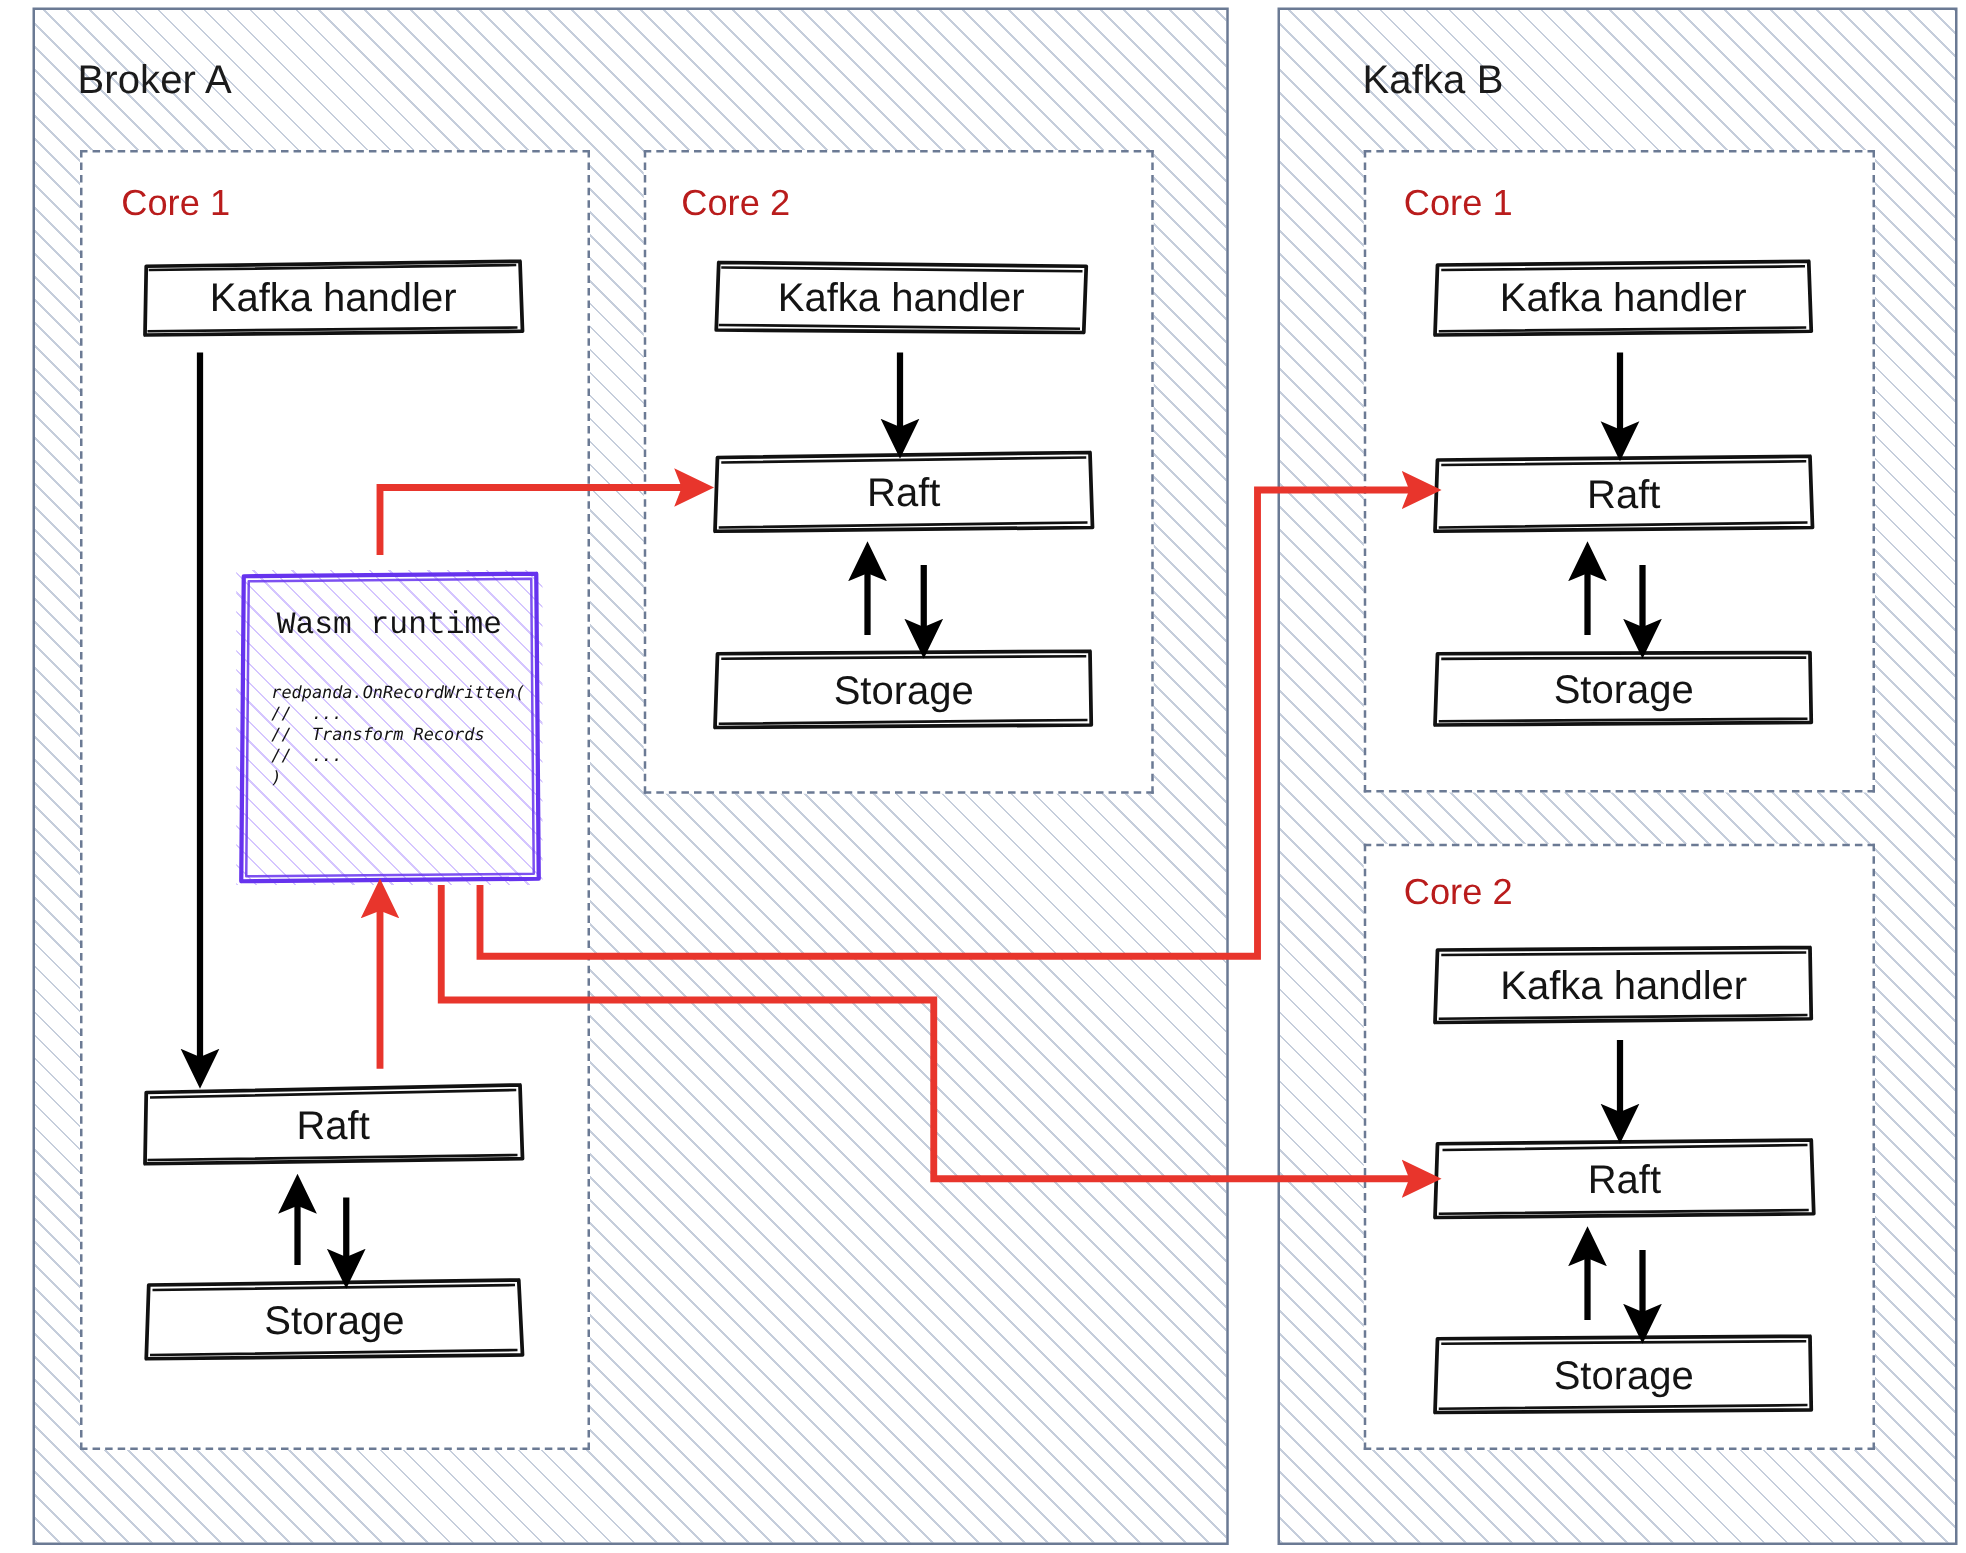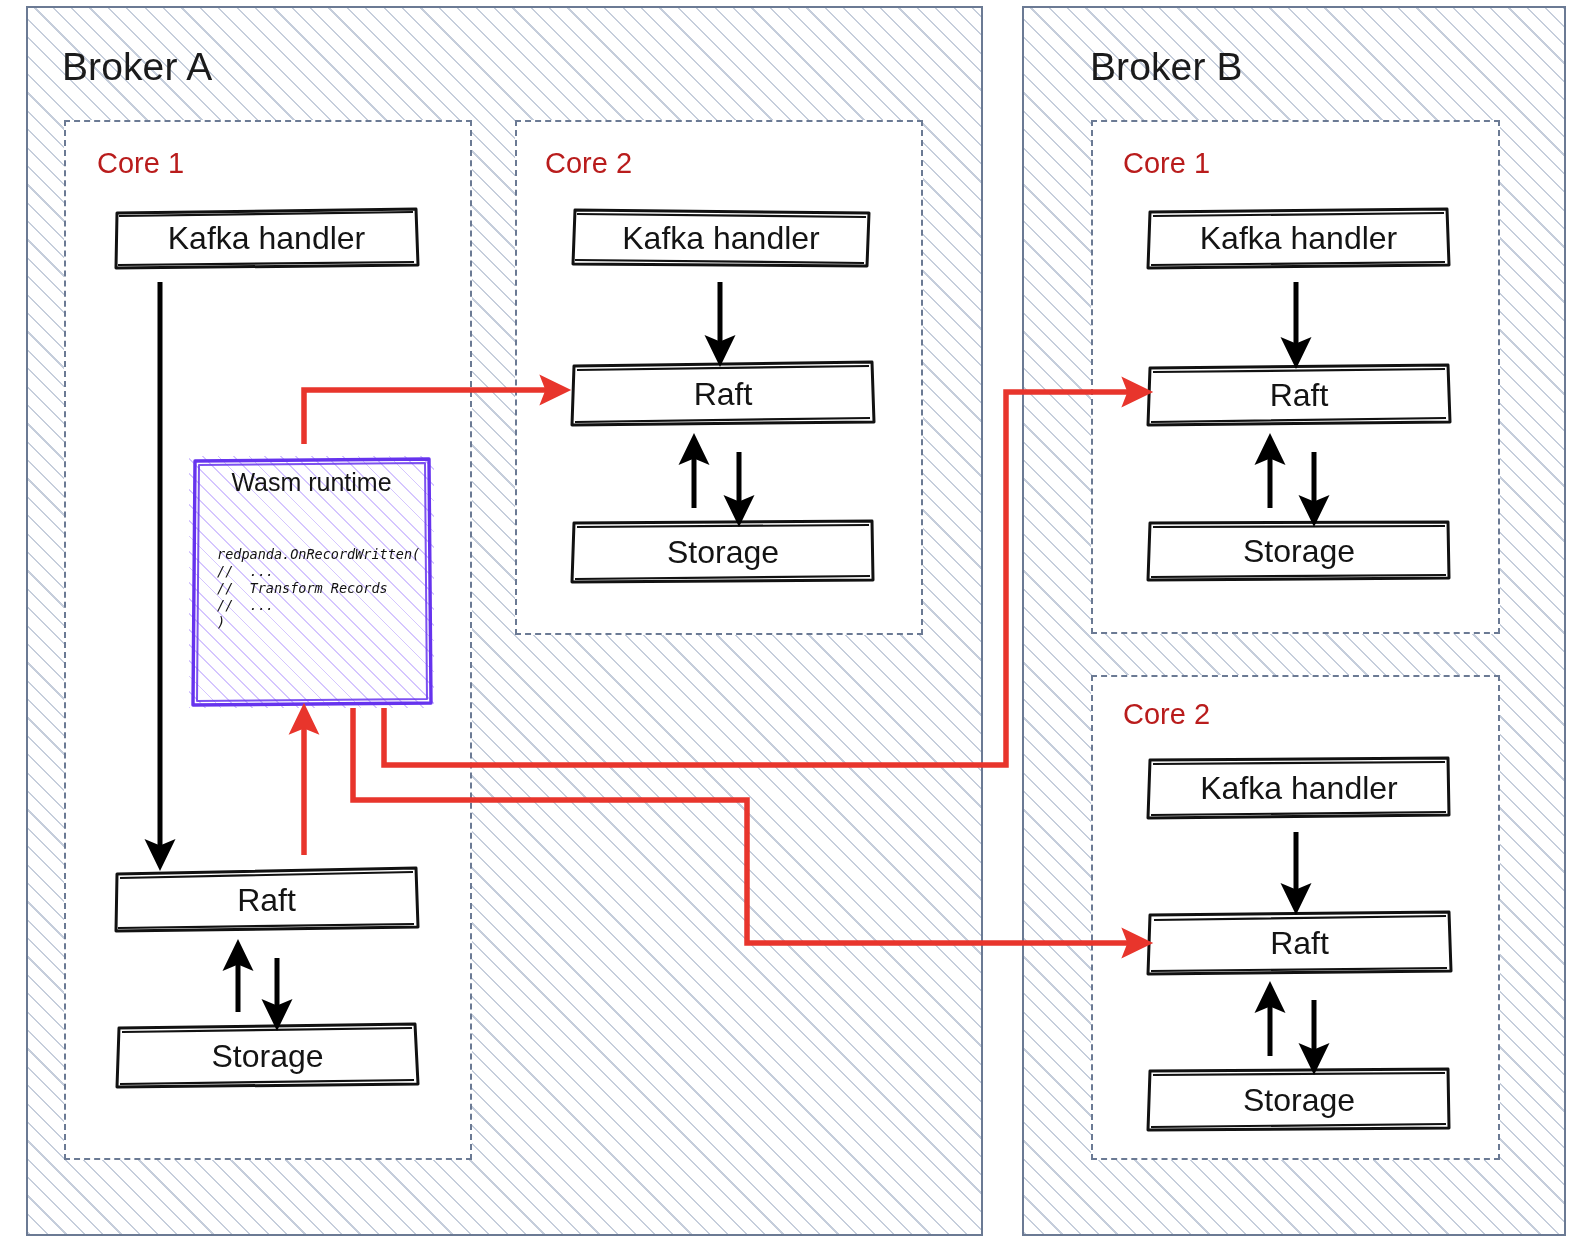--- a/index.html
+++ b/index.html
@@ -9,21 +9,21 @@
   
   .broker{position:absolute;box-sizing:border-box;
     border:2px solid #6b7a94;
     background-color:#ffffff;
     background-image:repeating-linear-gradient(45deg,
         rgba(150,165,190,0.55) 0px,
         rgba(150,165,190,0.55) 1.6px,
         rgba(255,255,255,0) 1.6px,
         rgba(255,255,255,0) 13px);
   }
-  .broker-title{position:absolute;font-size:39px;color:#1b1b1b;letter-spacing:0.1px;white-space:nowrap;}
+  .broker-title{position:absolute;font-size:32px;color:#1b1b1b;letter-spacing:0.1px;white-space:nowrap;}
 
   
   .core{position:absolute;box-sizing:border-box;
     border:2.5px dashed #6b7a94;background:#ffffff;}
   .core-title{position:absolute;font-size:29px;color:#b91c1c;white-space:nowrap;}
 
   
   .sbox{position:absolute;}
   .sbox svg{position:absolute;left:0;top:0;overflow:visible;}
   .sbox .lbl{position:absolute;left:0;top:0;width:100%;height:100%;
@@ -32,22 +32,22 @@
 
   
   .wasm{position:absolute;box-sizing:border-box;
     background-color:#ffffff;
     background-image:repeating-linear-gradient(45deg,
         rgba(124,77,255,0.32) 0px,
         rgba(124,77,255,0.32) 1.3px,
         rgba(255,255,255,0) 1.3px,
         rgba(255,255,255,0) 11px);}
   .wasm svg{position:absolute;left:0;top:0;overflow:visible;}
-  .wasm-title{position:absolute;left:0;right:0;top:12px;text-align:center;
-    font-size:25px;color:#141414;}
+  .wasm-title{position:absolute;left:0;right:0;top:29px;text-align:center;
+    font-size:25px;color:#141414;font-family:Liberation Mono, monospace;}
   .wasm-code{position:absolute;left:28px;top:90px;
     font-family:"DejaVu Sans Mono","Liberation Mono",monospace;
     font-size:13.5px;line-height:17px;color:#111;white-space:pre;font-style:italic;}
 
   
   #links{position:absolute;left:0;top:0;width:1573px;height:1242px;pointer-events:none;}
 </style>
 </head>
 <body>
 
@@ -117,21 +117,21 @@
 
   <div class="sbox" style="left:570px;top:518px;width:306px;height:68px;">
     <svg width="306" height="68" viewBox="0 0 306 68">
       <path d="M4,5 L302,3 L303,62 L2,64 Z" fill="#fff" stroke="#111" stroke-width="3" stroke-linejoin="round"></path>
       <path d="M7,9 L299,7 M300,58 L5,61" fill="none" stroke="#111" stroke-width="2.2"></path>
     </svg>
     <div class="lbl">Storage</div>
   </div>
 
   <div class="broker" style="left:1022px;top:6px;width:544px;height:1230px;"></div>
-  <div class="broker-title" style="left:1090px;top:45px;">Broker B</div>
+  <div class="broker-title" style="left:1090px;top:45px;">Kafka B</div>
 
   <div class="core" style="left:1091px;top:120px;width:409px;height:514px;"></div>
   <div class="core-title" style="left:1123px;top:147px;">Core 1</div>
 
   <div class="sbox" style="left:1146px;top:206px;width:305px;height:64px;">
     <svg width="305" height="64" viewBox="0 0 305 64">
       <path d="M4,6 L301,3 L303,59 L2,62 Z" fill="#fff" stroke="#111" stroke-width="3" stroke-linejoin="round"></path>
       <path d="M7,10 L298,7 M299,56 L5,59" fill="none" stroke="#111" stroke-width="2.2"></path>
     </svg>
     <div class="lbl">Kafka handler</div>

